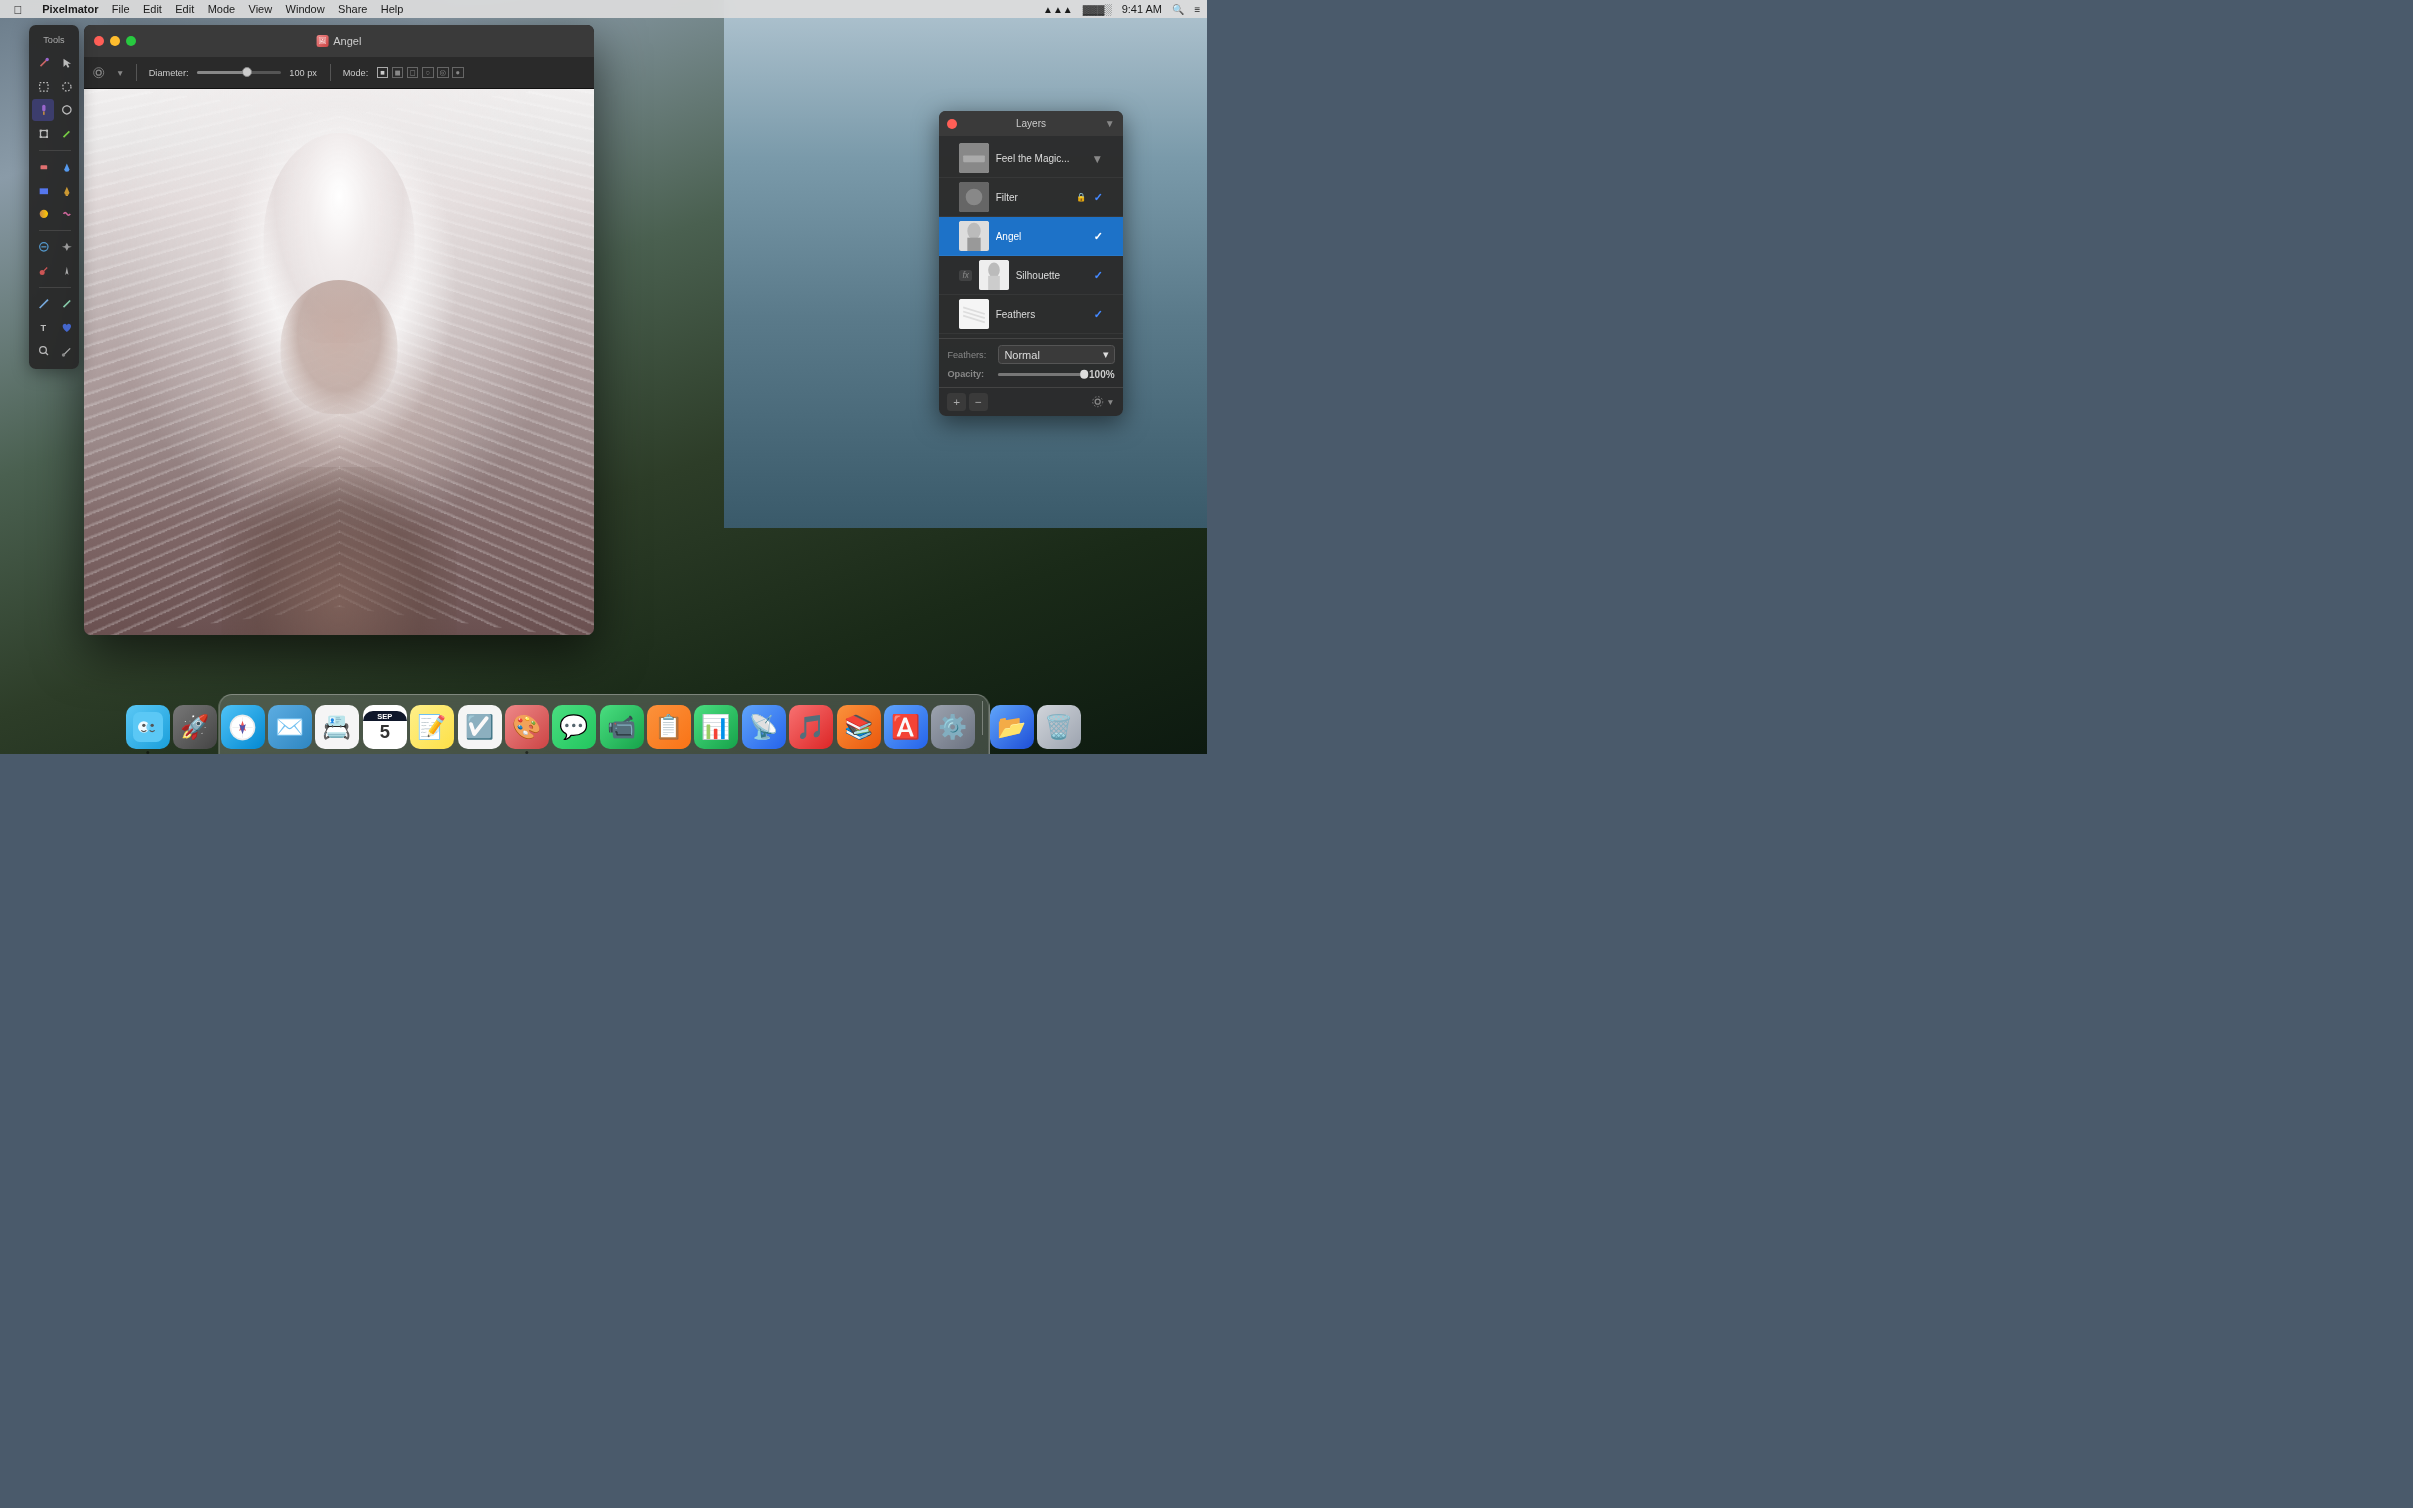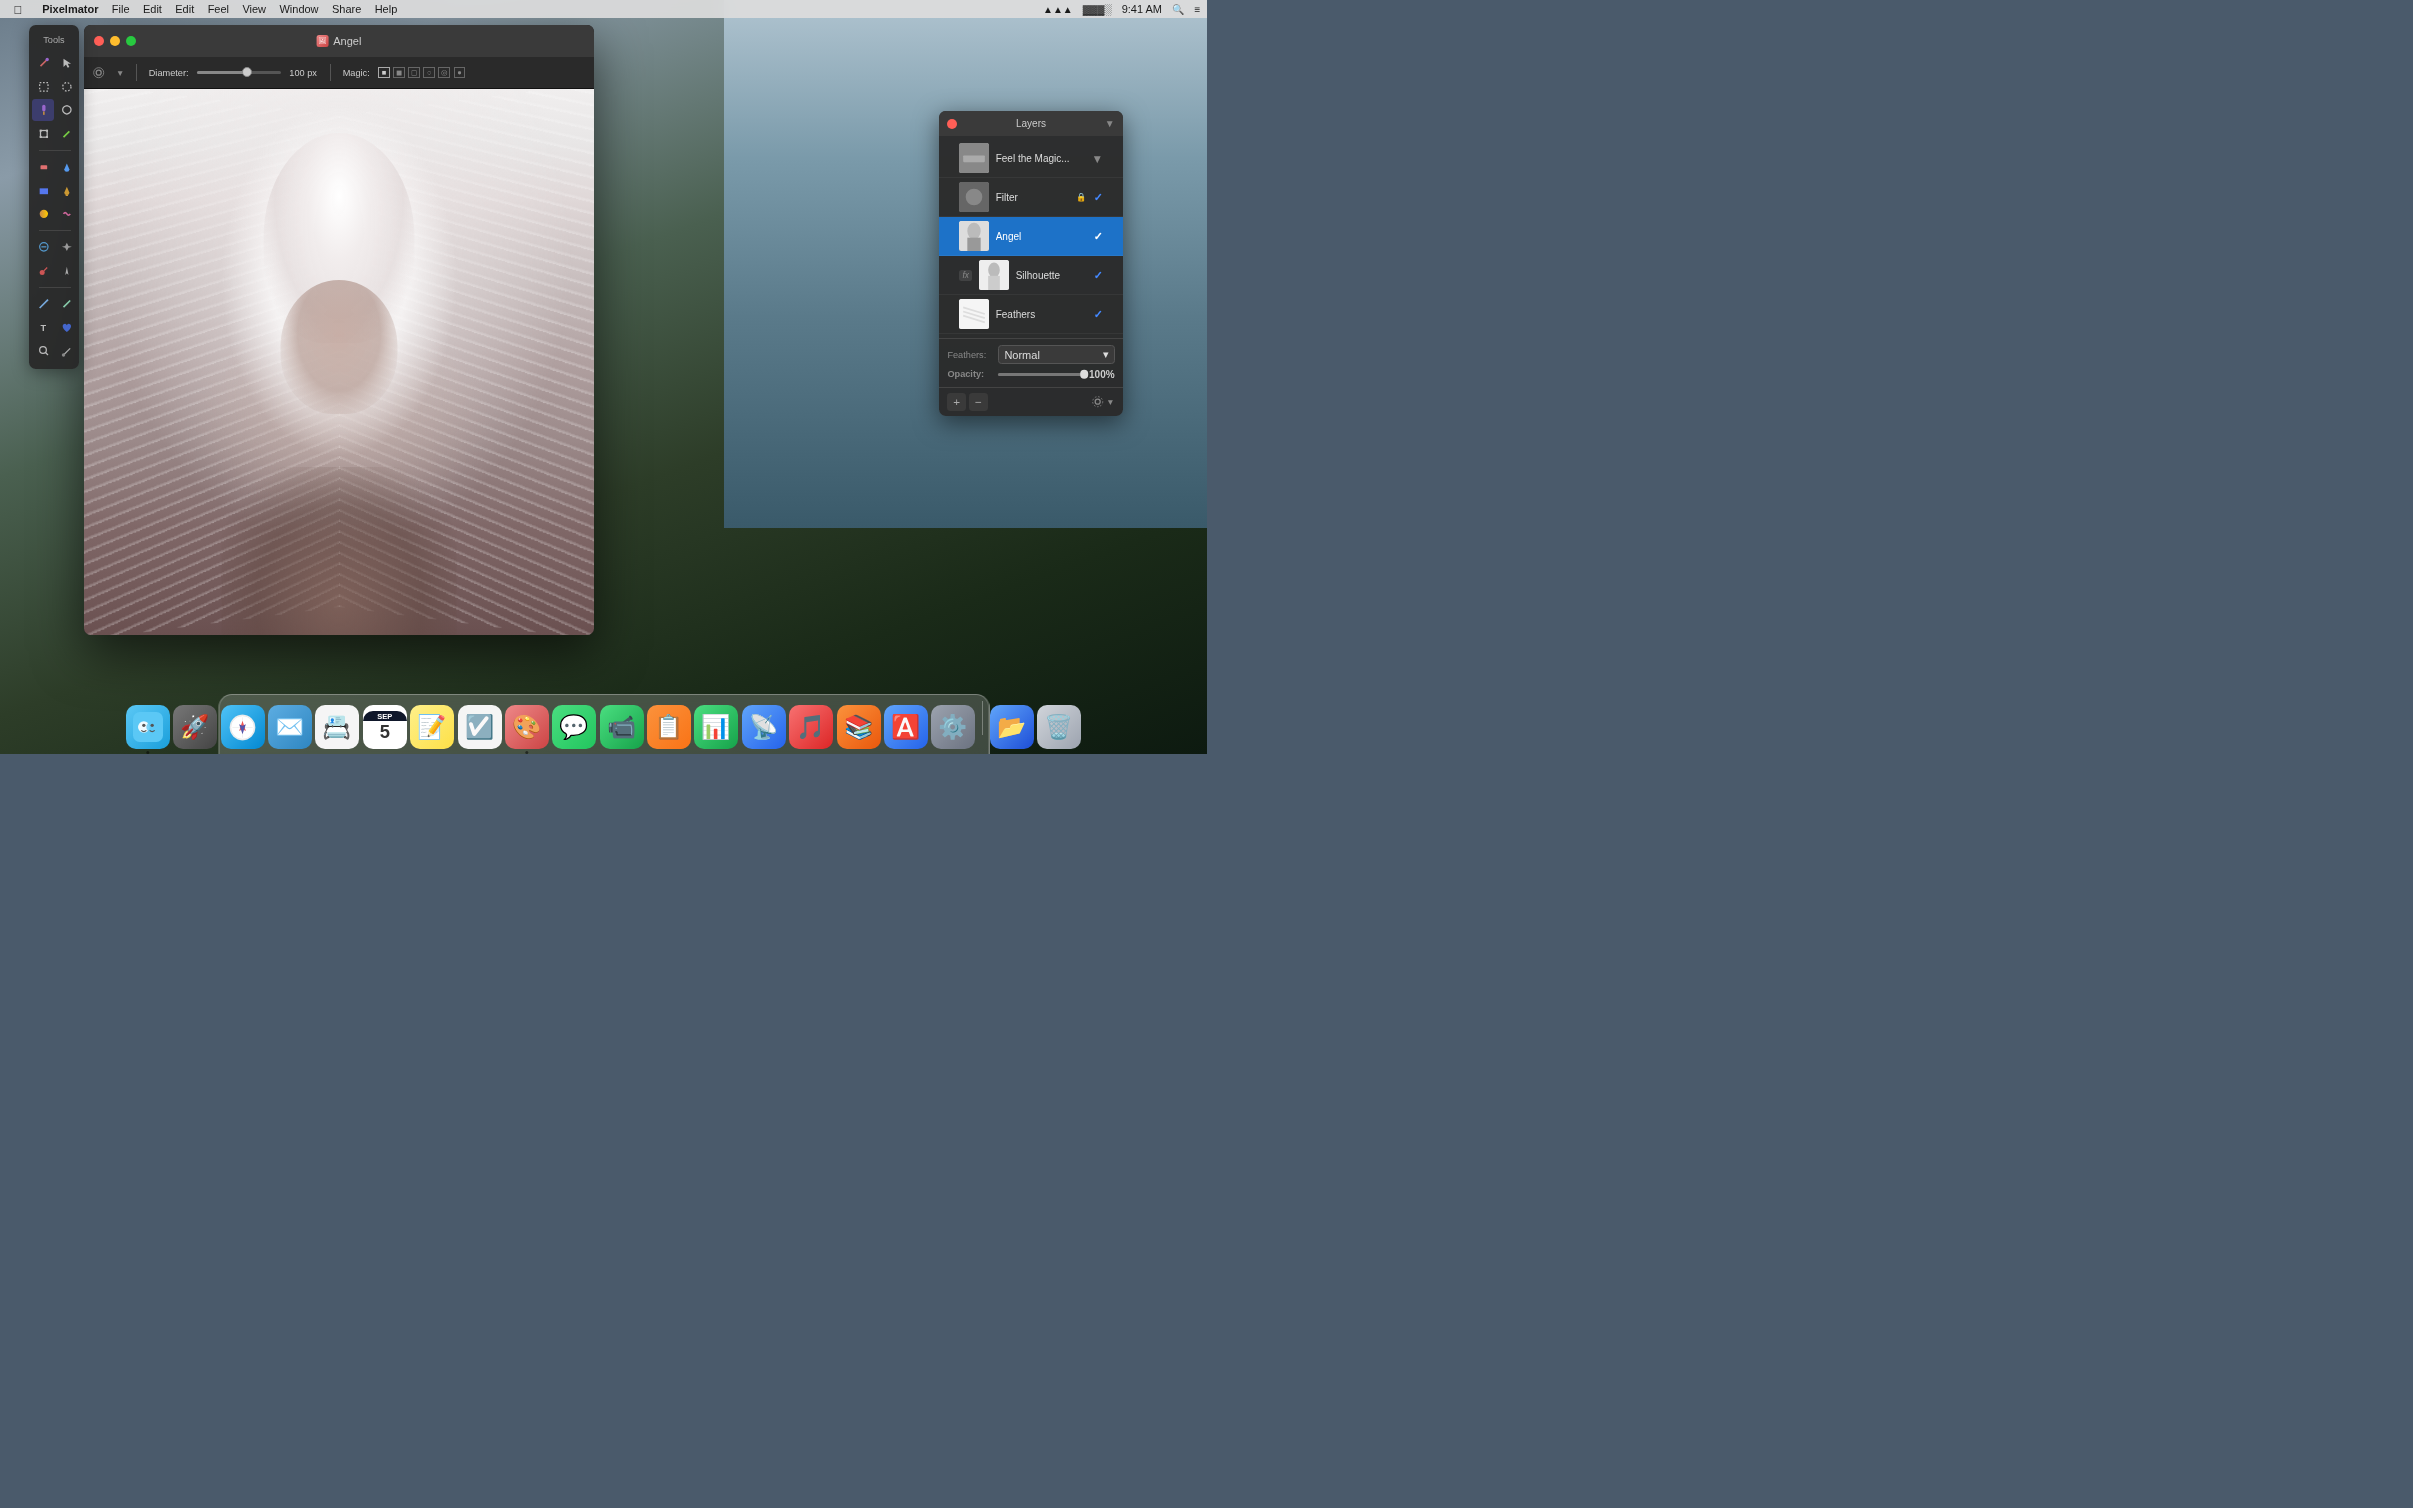--- a/index.html
+++ b/index.html
@@ -611,21 +611,21 @@
 <body>
 
 <div class="desktop-bg"></div>
 
 <div class="menubar">
   <span class="menubar-item menubar-apple"></span>
   <span class="menubar-item app-name">Pixelmator</span>
   <span class="menubar-item">File</span>
   <span class="menubar-item">Edit</span>
   <span class="menubar-item">Edit</span>
-  <span class="menubar-item">Feel</span>
+  <span class="menubar-item">Mode</span>
   <span class="menubar-item">View</span>
   <span class="menubar-item">Window</span>
   <span class="menubar-item">Share</span>
   <span class="menubar-item">Help</span>
   <div class="menubar-right">
     <span>▲▲▲</span>
     <span>▓▓▓░</span>
     <span class="time">9:41 AM</span>
     <span>🔍</span>
     <span>≡</span>
@@ -821,21 +821,21 @@
     </div>
     <span style="color:#888; font-size:8.4px;">▼</span>
     <div class="toolbar-separator"></div>
     <span class="diameter-label">Diameter:</span>
     <div class="diameter-slider">
       <div class="diameter-slider-fill"></div>
       <div class="diameter-slider-thumb"></div>
     </div>
     <span class="diameter-value">100 px</span>
     <div class="toolbar-separator"></div>
-    <span class="mode-label">Magic:</span>
+    <span class="mode-label">Mode:</span>
     <div class="mode-icons">
       <div class="mode-icon active">■</div>
       <div class="mode-icon">◼</div>
       <div class="mode-icon">◻</div>
       <div class="mode-icon">○</div>
       <div class="mode-icon">◎</div>
       <div class="mode-icon">●</div>
     </div>
   </div>
 

